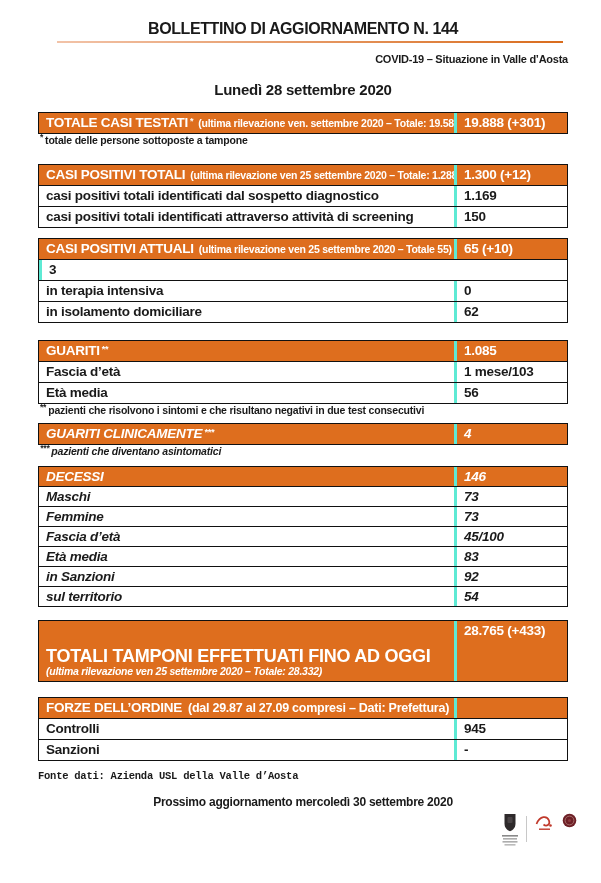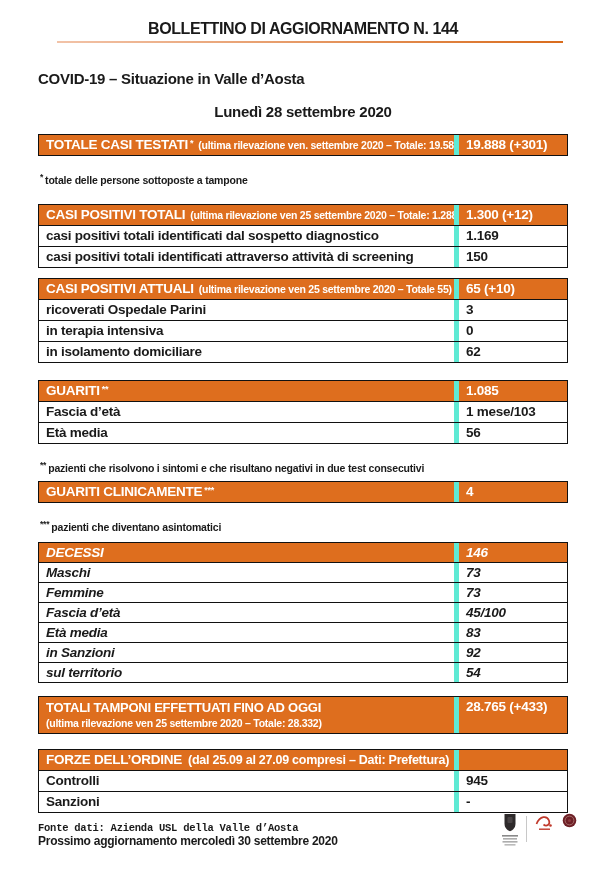--- a/index.html
+++ b/index.html
@@ -8,49 +8,49 @@
     width: 601px; height: 883px; position: relative; overflow: hidden;
     background: #ffffff; color: #1a1a1a;
     font-family: "Liberation Sans", "DejaVu Sans", sans-serif;
     font-weight: 700; letter-spacing: -0.25px;
   }
   .content { padding: 0 33px 0 38px; }
 
   .doc-title { padding-top: 20px; text-align: center; font-size: 16px; letter-spacing: -0.4px; }
   .title-rule { height: 2px; width: 506px; margin: 3px 0 0 19px;
     background: linear-gradient(to right, #f2c3a8, #d96c1d); }
-  .doc-subtitle { margin-top: 27px; text-align: left; font-size: 15px; }
+  .doc-subtitle { margin-top: 10px; text-align: right; font-size: 11px; }
   .doc-date { margin-top: 16px; text-align: center; font-size: 15px; }
 
   .sec { }
   .s1 { margin-top: 14px; } .s2 { margin-top: 18px; } .s3 { margin-top: 10px; }
-  .s4 { margin-top: 17px; } .s5 { margin-top: 7px; }  .s6 { margin-top: 9px; font-style: italic; }
+  .s4 { margin-top: 17px; } .s5 { margin-top: 7px; font-style: italic; }  .s6 { margin-top: 9px; font-style: italic; }
   .s7 { margin-top: 13px; } .s8 { margin-top: 15px; }
 
   .tbl { border: 1px solid #111; }
   .trow { display: flex; align-items: stretch; border-top: 1px solid #111; background: #fff; }
   .trow:first-child { border-top: 0; }
   .cl { flex: 1 1 auto; padding: 0 7px; font-size: 13.5px; line-height: 20px; white-space: nowrap; overflow: hidden; }
-  .cv { flex: 0 0 113px; border-left: 5px solid #5eead4; padding: 0 7px; font-size: 13.5px; line-height: 20px; }
+  .cv { flex: 0 0 113px; border-left: 3px solid #5eead4; padding: 0 7px; font-size: 13.5px; line-height: 20px; }
   .thead { background: #de6e1e; color: #ffffff; }
   .tight .cl, .tight .cv { line-height: 19px; }
 
   .hsup { font-size: 9px; vertical-align: top; position: relative; top: -2px; margin-left: 2px; }
   .hnote { font-size: 10.5px; margin-left: 5px; }
   .hnote-lg { font-size: 12.5px; margin-left: 6px; }
 
   .h2line .cl { white-space: normal; padding: 3px 7px; }
-  .hl2 { font-size: 13px; line-height: 16px; }
-  .hnote2 { font-size: 10.5px; line-height: 14px; }
-
-  .footnote { font-size: 10.5px; margin-top: 18px; padding-left: 2px; letter-spacing: -0.2px; }
+  .hl2 { font-size: 18px; line-height: 16px; margin-top: 24px; }
+  .hnote2 { font-size: 10.5px; line-height: 14px; font-style: italic; }
+
+  .footnote { font-size: 10.5px; margin-top: 0; padding-left: 2px; letter-spacing: -0.2px; }
   .fsup { font-size: 8.5px; vertical-align: top; position: relative; top: -2px; margin-right: 2px; }
 
   .source-line { margin-top: 9px; font-size: 10.5px; font-family: Liberation Mono, monospace; }
-  .next-update { text-align: left; font-size: 12px; }
+  .next-update { margin-top: 13px; text-align: center; font-size: 12px; }
 
   .logos { position: absolute; top: 813px; right: 24px; display: flex; gap: 7px; align-items: flex-start; }
   .logo-div { width: 1px; height: 26px; background: #c8c8c8; margin-top: 3px; }
 </style>
 </head>
 <body>
 
 <div class="page">
   <div class="content">
 
@@ -94,21 +94,20 @@
 
     <section class="sec s3">
       <div class="tbl">
         <div class="trow thead">
           <div class="cl">
             <span>CASI POSITIVI ATTUALI</span><span class="hnote">(ultima rilevazione ven 25 settembre 2020 – Totale 55)</span>
           </div>
           <div class="cv">65 (+10)</div>
         </div>
         <div class="trow">
-          <div class="cl">ricoverati Ospedale Parini</div>
           <div class="cv">3</div>
         </div>
         <div class="trow">
           <div class="cl">in terapia intensiva</div>
           <div class="cv">0</div>
         </div>
         <div class="trow">
           <div class="cl">in isolamento domiciliare</div>
           <div class="cv">62</div>
         </div>
@@ -193,21 +192,21 @@
           </div>
           <div class="cv">28.765 (+433)</div>
         </div>
       </div>
     </section>
 
     <section class="sec s8">
       <div class="tbl">
         <div class="trow thead">
           <div class="cl">
-            <span>FORZE DELL’ORDINE</span><span class="hnote-lg">(dal 25.09 al 27.09 compresi – Dati: Prefettura)</span>
+            <span>FORZE DELL’ORDINE</span><span class="hnote-lg">(dal 29.87 al 27.09 compresi – Dati: Prefettura)</span>
           </div>
           <div class="cv"></div>
         </div>
         <div class="trow">
           <div class="cl">Controlli</div>
           <div class="cv">945</div>
         </div>
         <div class="trow">
           <div class="cl">Sanzioni</div>
           <div class="cv">-</div>

